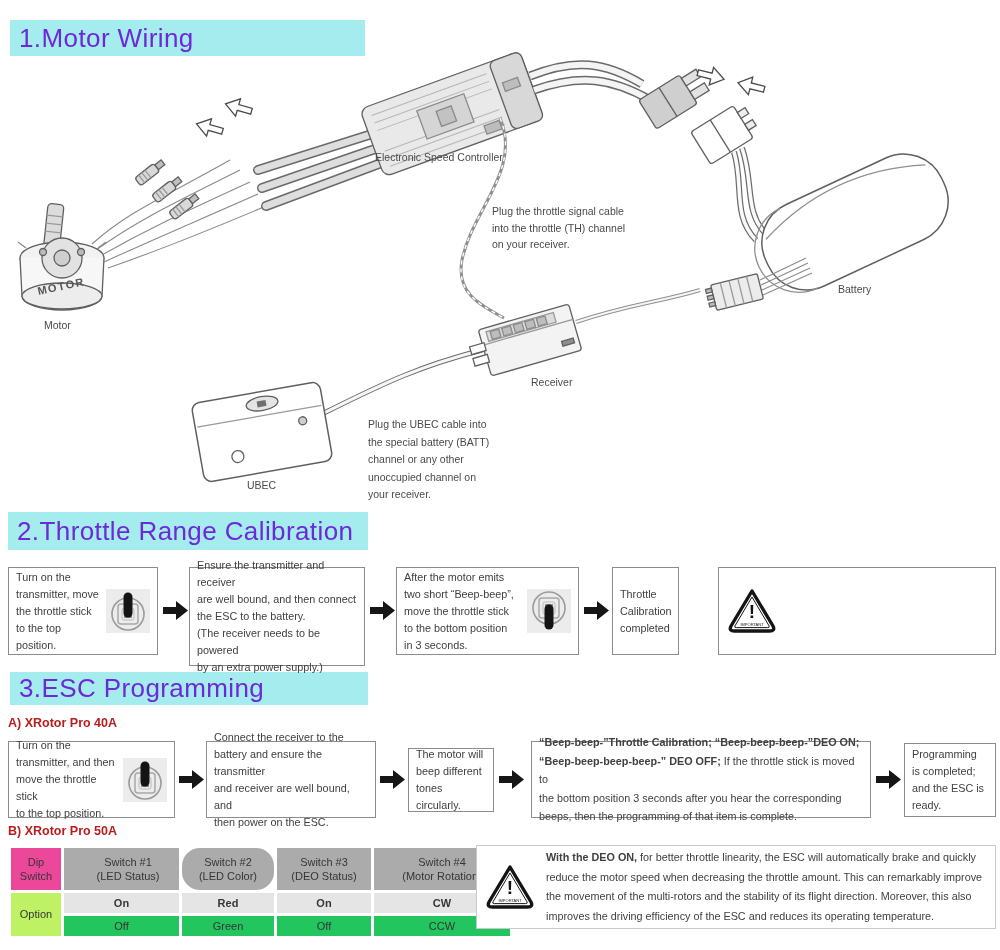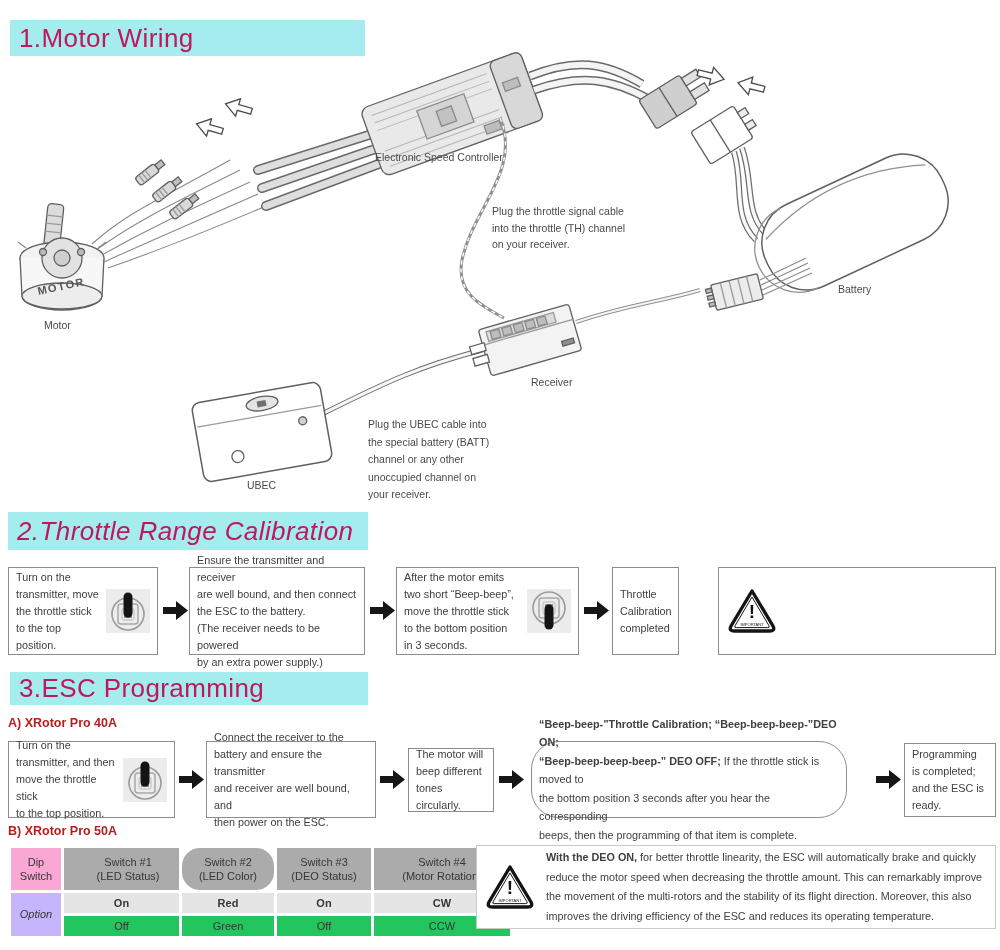--- a/index.html
+++ b/index.html
@@ -2,21 +2,21 @@
 <html><head>
 <meta charset="utf-8">
 <style>
   html,body{margin:0;padding:0;}
   body{
     width:1000px;height:950px;position:relative;background:#ffffff;
     font-family:"Liberation Sans","DejaVu Sans",sans-serif;color:#3d3d3d;
     overflow:hidden;
   }
   .hl{
-    position:absolute;background:#a5ecef;color:#be185d;
+    position:absolute;background:#a5ecef;color:#6d28d9;
     font-size:26px;font-weight:400;letter-spacing:.4px;
     display:flex;align-items:center;padding-left:9px;box-sizing:border-box;
   }
   .subhead{position:absolute;font-size:12.5px;font-weight:bold;color:#b91c1c;}
   .dlabel{position:absolute;font-size:10.5px;color:#4a4a4a;}
   .dnote{position:absolute;font-size:10.5px;color:#4a4a4a;line-height:16.5px;white-space:pre-line;}
   .box{
     position:absolute;border:1px solid #8c8c8c;background:#fff;box-sizing:border-box;
     font-size:10.8px;line-height:17px;color:#404040;
     display:flex;align-items:center;gap:6px;padding:6px 7px;
@@ -28,36 +28,36 @@
     clip-path:polygon(0 31%,52% 31%,52% 0,100% 50%,52% 100%,52% 69%,0 69%);
   }
   .stick{flex:0 0 auto;}
   .imp{flex:0 0 auto;}
   table.dip{
     position:absolute;left:8px;top:845px;border-collapse:separate;border-spacing:3px;
     font-size:11px;color:#363636;table-layout:fixed;
   }
   table.dip td{text-align:center;vertical-align:middle;padding:2px 3px;white-space:pre-line;line-height:14.5px;}
   td.hdr{background:#ababab;height:38px;}
-  td.corner{background:#f9a8d4;margin-top:14px;}
-  td.opt{background:#c4b5fd;font-style:italic;}
+  td.corner{background:#ec4899;margin-top:14px;}
+  td.opt{background:#bef264;}
   td.on{background:#e5e5e5;height:16px;font-weight:bold;}
   td.off{background:#22c55e;height:16px;}
   svg text{font-family:"Liberation Sans","DejaVu Sans",sans-serif;}
   .bold{font-weight:bold;}
   .warntxt{white-space:pre-line;}
 </style>
 </head>
 <body>
 
 <div class="hl" style="left:10px;top:20px;width:355px;height:36px;">
   <span>1.Motor Wiring</span>
 </div>
 
-<div class="hl" style="left:8px;top:512px;width:360px;height:38px;font-style:italic;">
+<div class="hl" style="left:8px;top:512px;width:360px;height:38px;">
   <span>2.Throttle Range Calibration</span>
 </div>
 
 <div class="hl" style="left:10px;top:672px;width:358px;height:33px;">
   <span>3.ESC Programming</span>
 </div>
 
 <svg style="position:absolute;left:0;top:52px;" width="1000" height="452" viewBox="0 0 1000 452">
   <defs>
     <path id="harrow" d="M0,6 L14,6 L14,0 L27,9 L14,18 L14,12 L0,12 Z"></path>
@@ -263,21 +263,21 @@
     <rect width="44" height="44" fill="#ececec"></rect>
     <circle cx="22" cy="25" r="16" fill="none" stroke="#9a9a9a" stroke-width="1.6"></circle>
     <rect x="12" y="15" width="20" height="20" rx="3" fill="none" stroke="#a8a8a8" stroke-width="1.5"></rect>
     <rect x="16" y="19" width="12" height="12" rx="2" fill="none" stroke="#bcbcbc"></rect>
     <rect x="18" y="21" width="8" height="8" fill="#8d8d8d"></rect>
     <line x1="22" y1="24" x2="22" y2="8" stroke="#141414" stroke-width="9" stroke-linecap="round"></line>
   </svg>
 </div>
 <div class="arrow" style="left:163px;top:601px;"></div>
 
-<div class="box" style="left:189px;top:567px;width:176px;height:88px;">
+<div class="box" style="left:189px;top:567px;width:176px;height:99px;">
   <div class="txt">Ensure the transmitter and receiver
 are well bound, and then connect
 the ESC to the battery.
 (The receiver needs to be powered
 by an extra power supply.)</div>
 </div>
 <div class="arrow" style="left:370px;top:601px;"></div>
 
 <div class="box" style="left:396px;top:567px;width:183px;height:88px;">
   <div class="txt">After the motor emits
@@ -337,21 +337,21 @@
 </div>
 <div class="arrow" style="left:380px;top:770px;"></div>
 
 <div class="box" style="left:408px;top:748px;width:86px;height:64px;">
   <div class="txt">The motor will
 beep different
 tones circularly.</div>
 </div>
 <div class="arrow" style="left:499px;top:770px;"></div>
 
-<div class="box" style="left:531px;top:741px;width:316px;height:77px;line-height:18.5px;border-radius:28px;">
+<div class="box" style="left:531px;top:741px;width:340px;height:77px;line-height:18.5px;">
   <div class="txt"><span class="bold">“Beep-beep-”Throttle Calibration; “Beep-beep-beep-”DEO ON;
 “Beep-beep-beep-beep-” DEO OFF;</span><span> If the throttle stick is moved to
 the bottom position 3 seconds after you hear the corresponding
 beeps, then the programming of that item is complete.</span></div>
 </div>
 <div class="arrow" style="left:876px;top:770px;"></div>
 
 <div class="box" style="left:904px;top:743px;width:92px;height:74px;">
   <div class="txt">Programming
 is completed;

